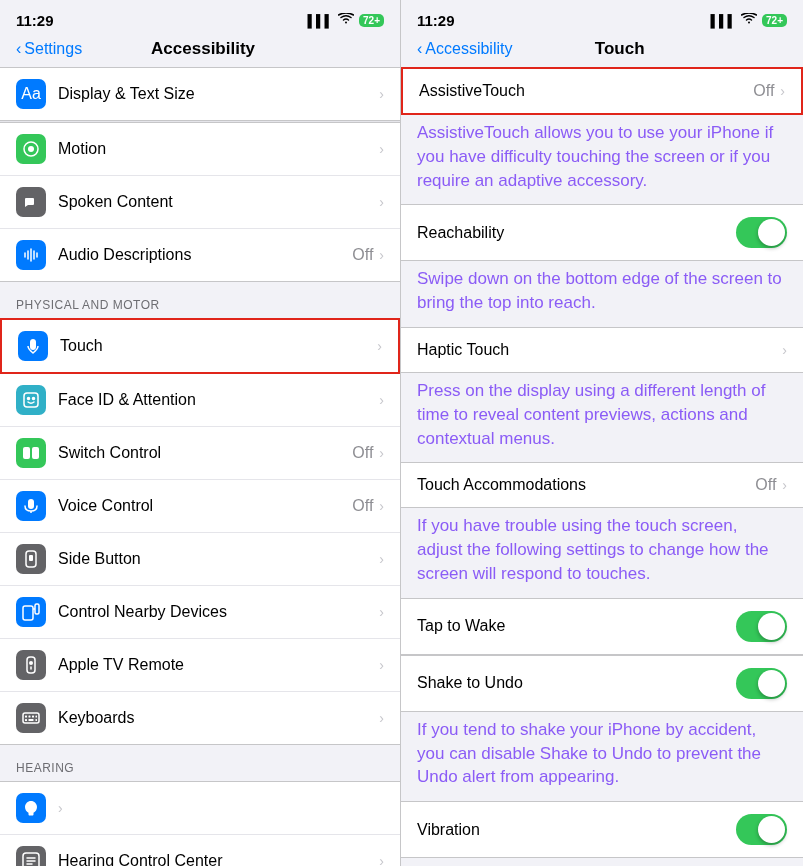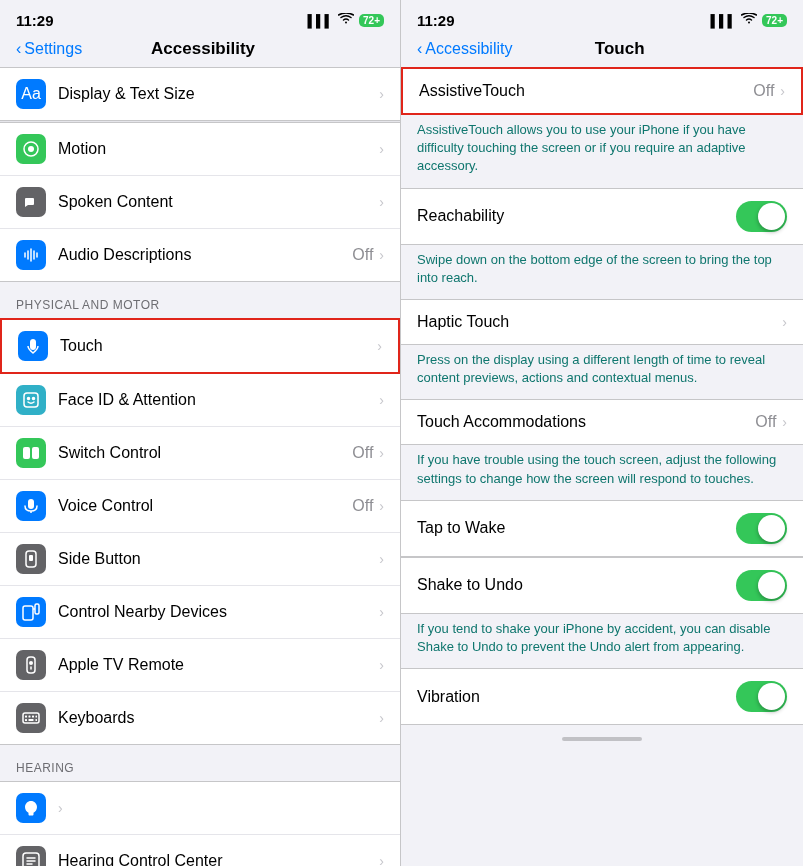--- a/index.html
+++ b/index.html
@@ -194,22 +194,22 @@
       font-size: 16px;
       color: #000;
     }
     .touch-item-value {
       font-size: 16px;
       color: #8e8e93;
       margin-right: 6px;
     }
 
     .touch-description {
-      font-size: 13px;
-      color: #0f766e;
+      font-size: 17px;
+      color: #8b5cf6;
       padding: 6px 16px 12px;
       background: #f2f2f7;
       line-height: 1.4;
     }
 
     
     .assistive-highlighted {
       border: 2px solid #e0251a;
     }
     .assistive-highlighted .touch-item {

